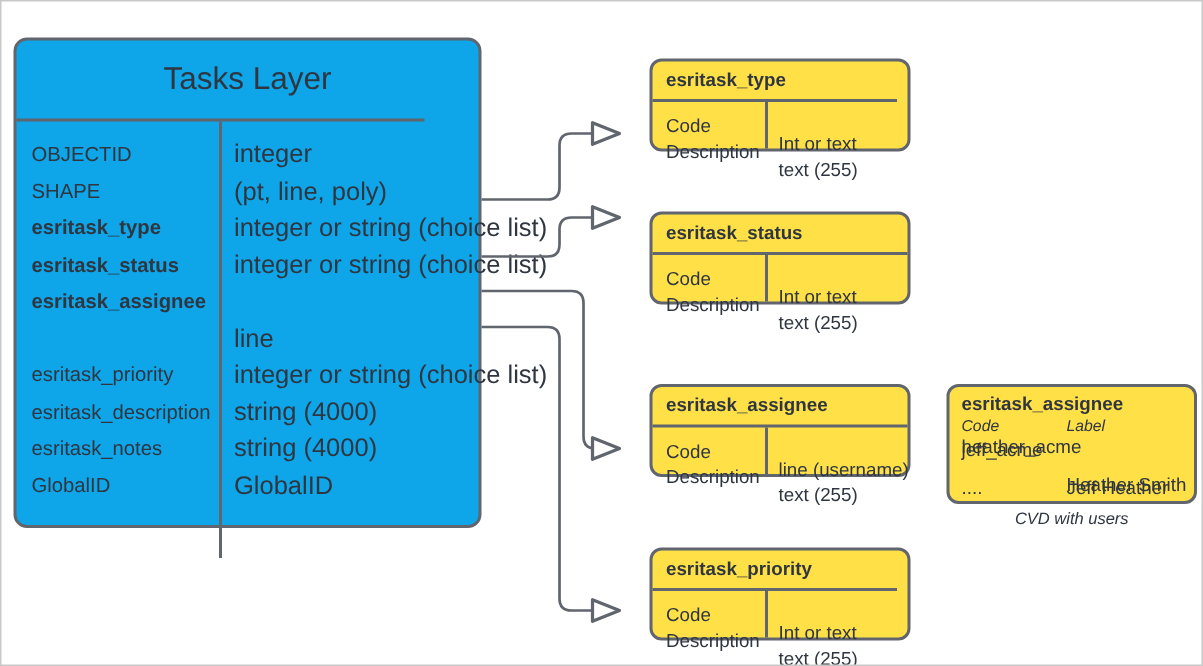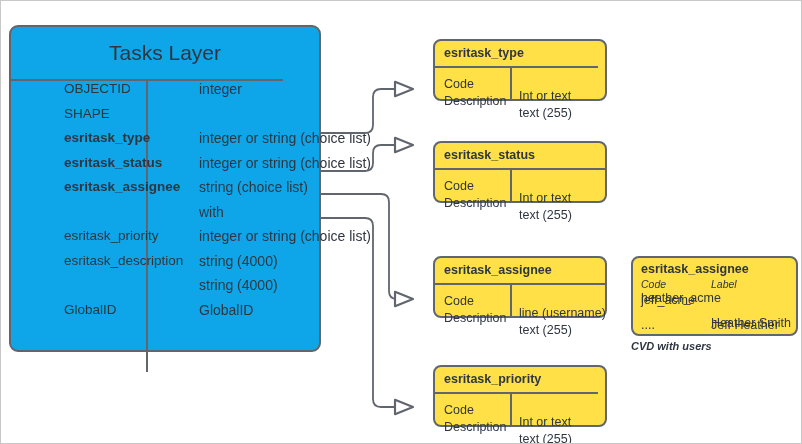--- a/index.html
+++ b/index.html
@@ -54,42 +54,41 @@
     position: absolute;
     left: 135px;
     top: 54px;
     width: 2px;
     height: 291px;
     background: #61656e;
   }
   .rows {
     position: absolute;
     left: 0;
-    top: 50px;
+    top: 64px;
     width: 100%;
-    padding-left: 43px;
   }
   .row {
     position: relative;
     height: 24.5px;
   }
   .row .fname {
     position: absolute;
     left: 10px;
     top: 0;
     font-size: 13.5px;
     color: #2f3640;
     white-space: nowrap;
     line-height: 24.5px;
   }
   .row .ftype {
     position: absolute;
     left: 145px;
     top: 0;
-    font-size: 14px;
+    font-size: 17px;
     color: #2f3640;
     white-space: nowrap;
     line-height: 24.5px;
   }
   .row.bold .fname { font-weight: bold; }
 
   
   .dbox {
     position: absolute;
     background: #ffe047;
@@ -174,24 +173,24 @@
   .cvd-val.c1 { left: 8px; }
   .cvd-val.c2 { left: 78px; margin-top: 25px; }
   .cvd-r1 { top: 33px; }
   .cvd-r2 { top: 35px; }
   .cvd-r3 { top: 60px; }
   .cvd-caption {
     position: absolute;
     left: 630px;
     top: 339px;
     width: 167px;
+    text-align: center;
     font-size: 11px;
     font-style: italic;
     color: #2f3640;
-    font-weight: bold;
   }
 
   #connectors {
     position: absolute;
     left: 0;
     top: 0;
     width: 802px;
     height: 444px;
     pointer-events: none;
   }
@@ -206,45 +205,46 @@
     <div class="title-rule"></div>
     <div class="col-rule"></div>
 
     <div class="rows">
       <div class="row">
         <span class="fname">OBJECTID</span>
         <span class="ftype">integer</span>
       </div>
       <div class="row">
         <span class="fname">SHAPE</span>
+        <span class="ftype">(pt, line, poly)</span>
       </div>
       <div class="row bold">
         <span class="fname">esritask_type</span>
         <span class="ftype">integer or string (choice list)</span>
       </div>
       <div class="row bold">
         <span class="fname">esritask_status</span>
         <span class="ftype">integer or string (choice list)</span>
       </div>
       <div class="row bold">
         <span class="fname">esritask_assignee</span>
-        <span class="ftype">string (choice list)</span>
-      </div>
-      <div class="row">
-        <span class="ftype">with</span>
+      </div>
+      <div class="row">
+        <span class="ftype">line</span>
       </div>
       <div class="row">
         <span class="fname">esritask_priority</span>
         <span class="ftype">integer or string (choice list)</span>
       </div>
       <div class="row">
         <span class="fname">esritask_description</span>
         <span class="ftype">string (4000)</span>
       </div>
       <div class="row">
+        <span class="fname">esritask_notes</span>
         <span class="ftype">string (4000)</span>
       </div>
       <div class="row">
         <span class="fname">GlobalID</span>
         <span class="ftype">GlobalID</span>
       </div>
     </div>
   </div>
 
   <svg id="connectors" viewBox="0 0 802 444" xmlns="http://www.w3.org/2000/svg">

